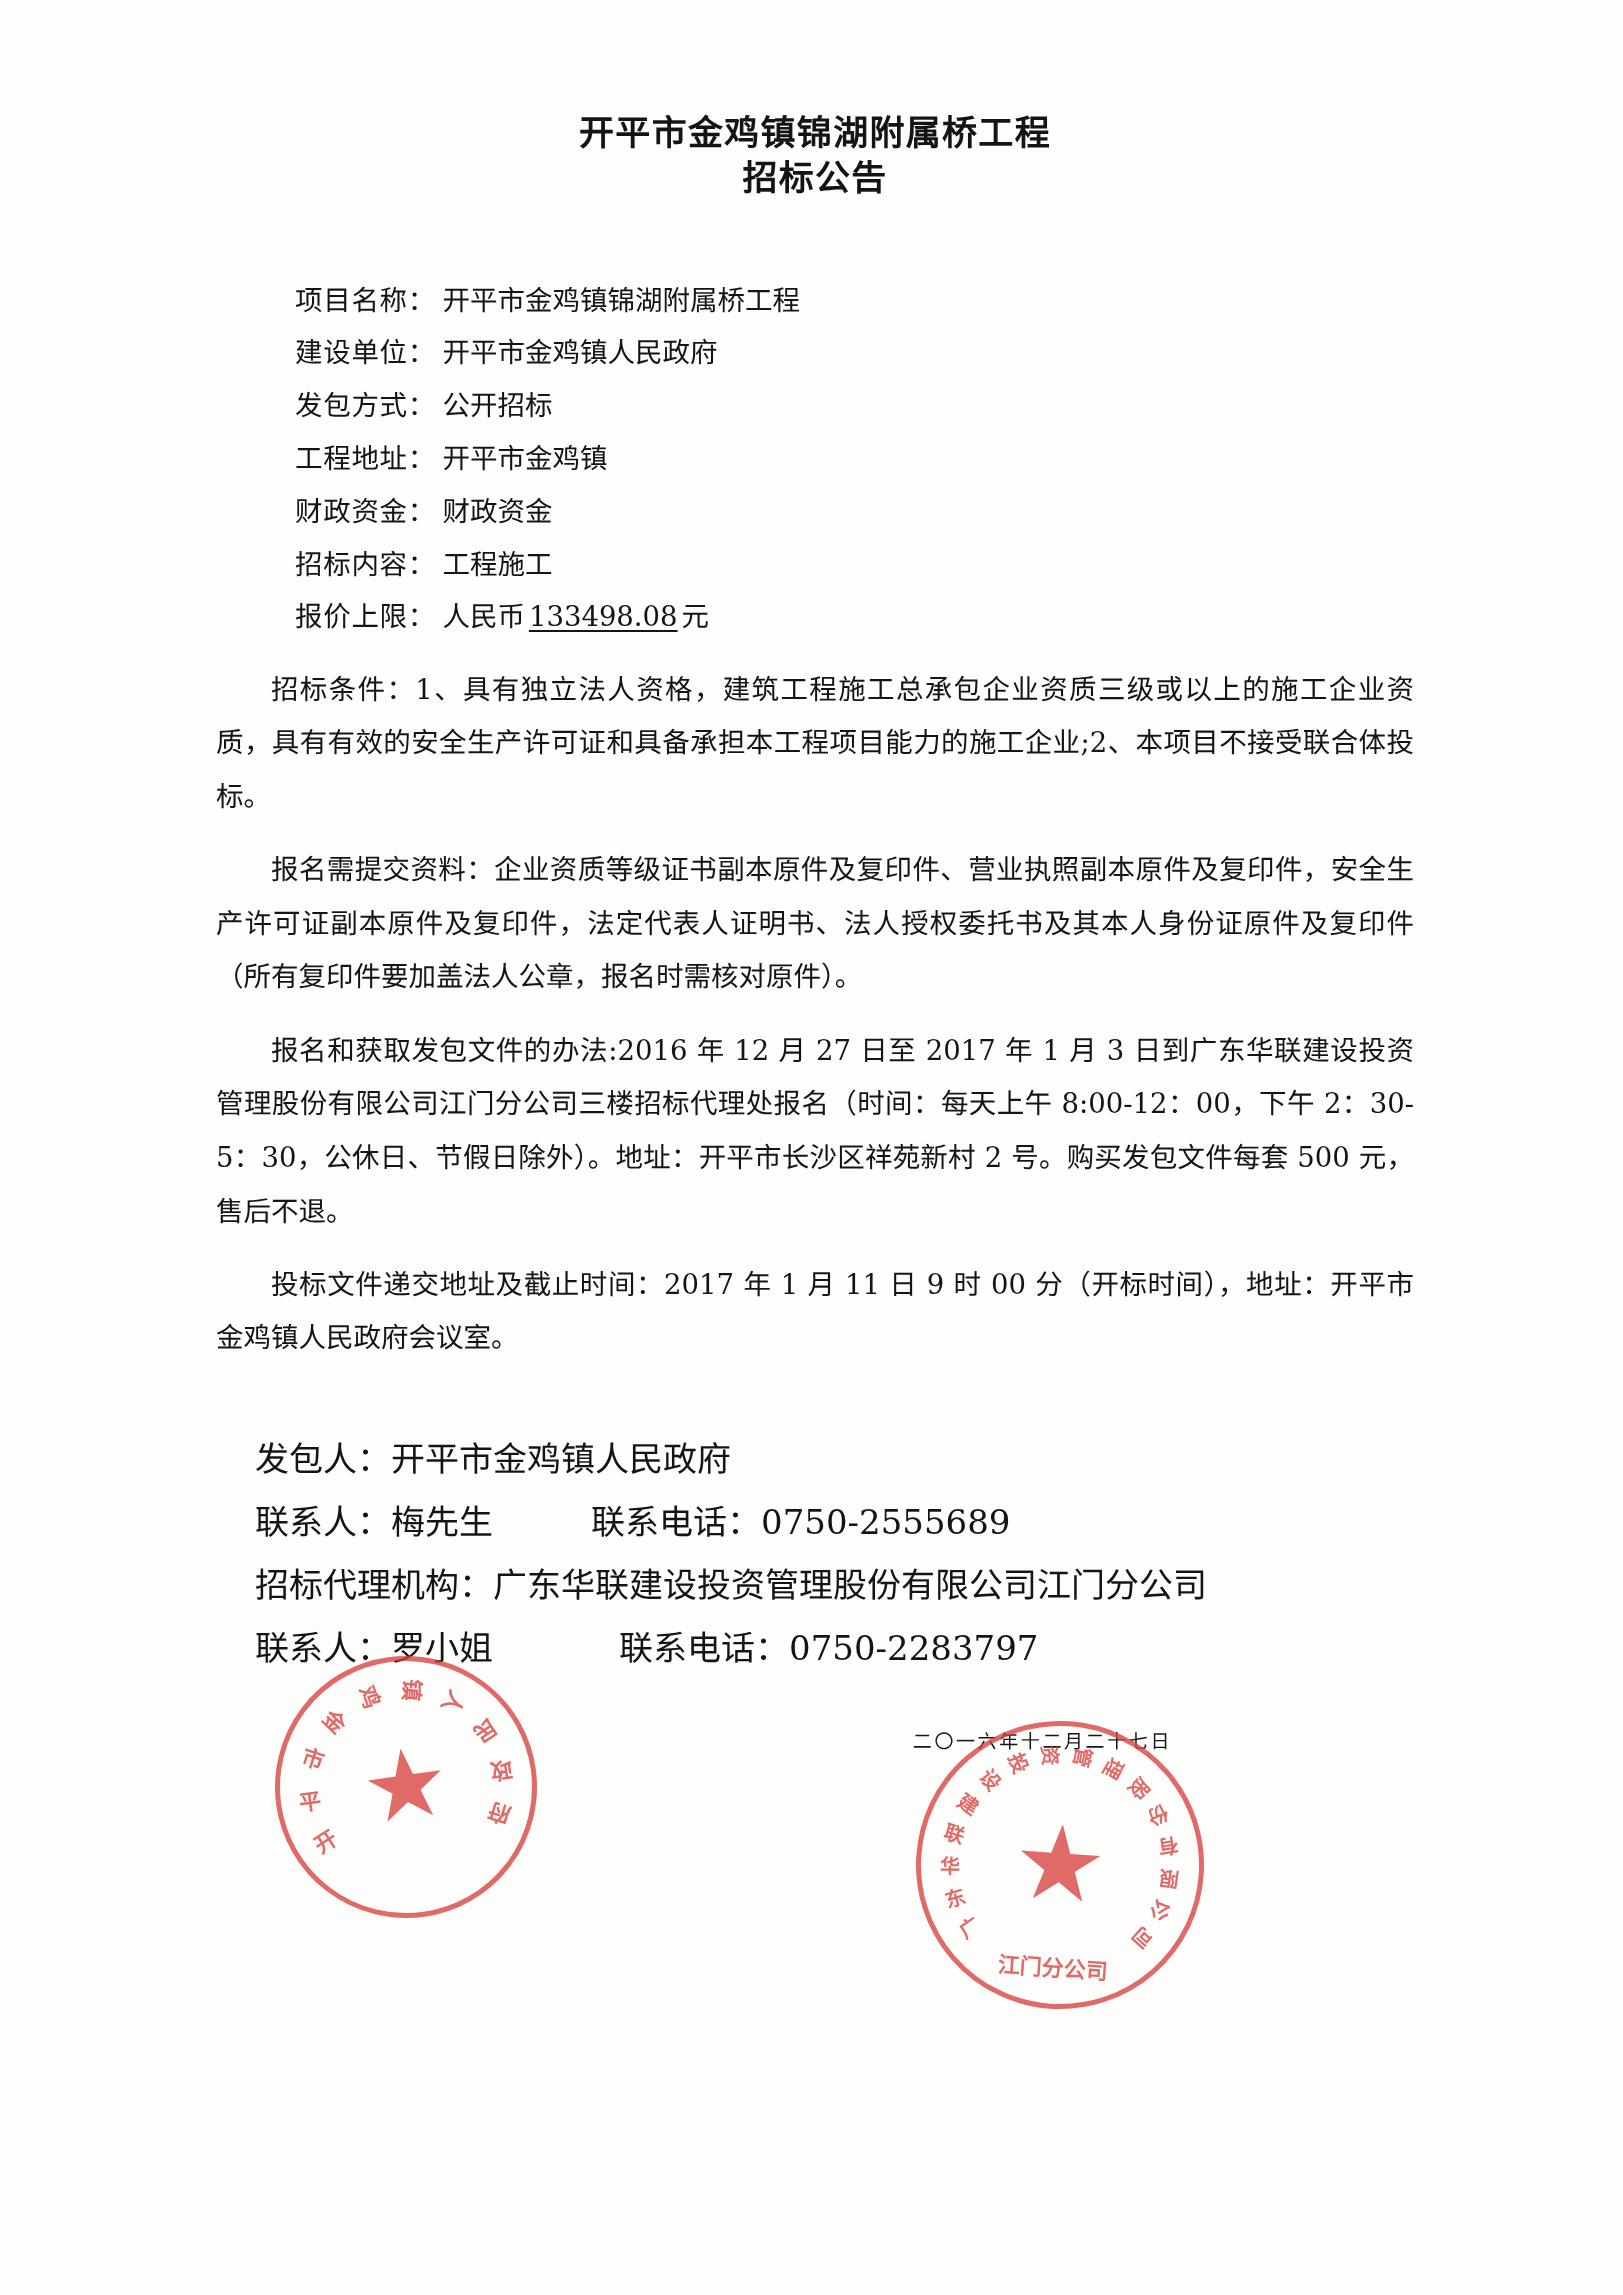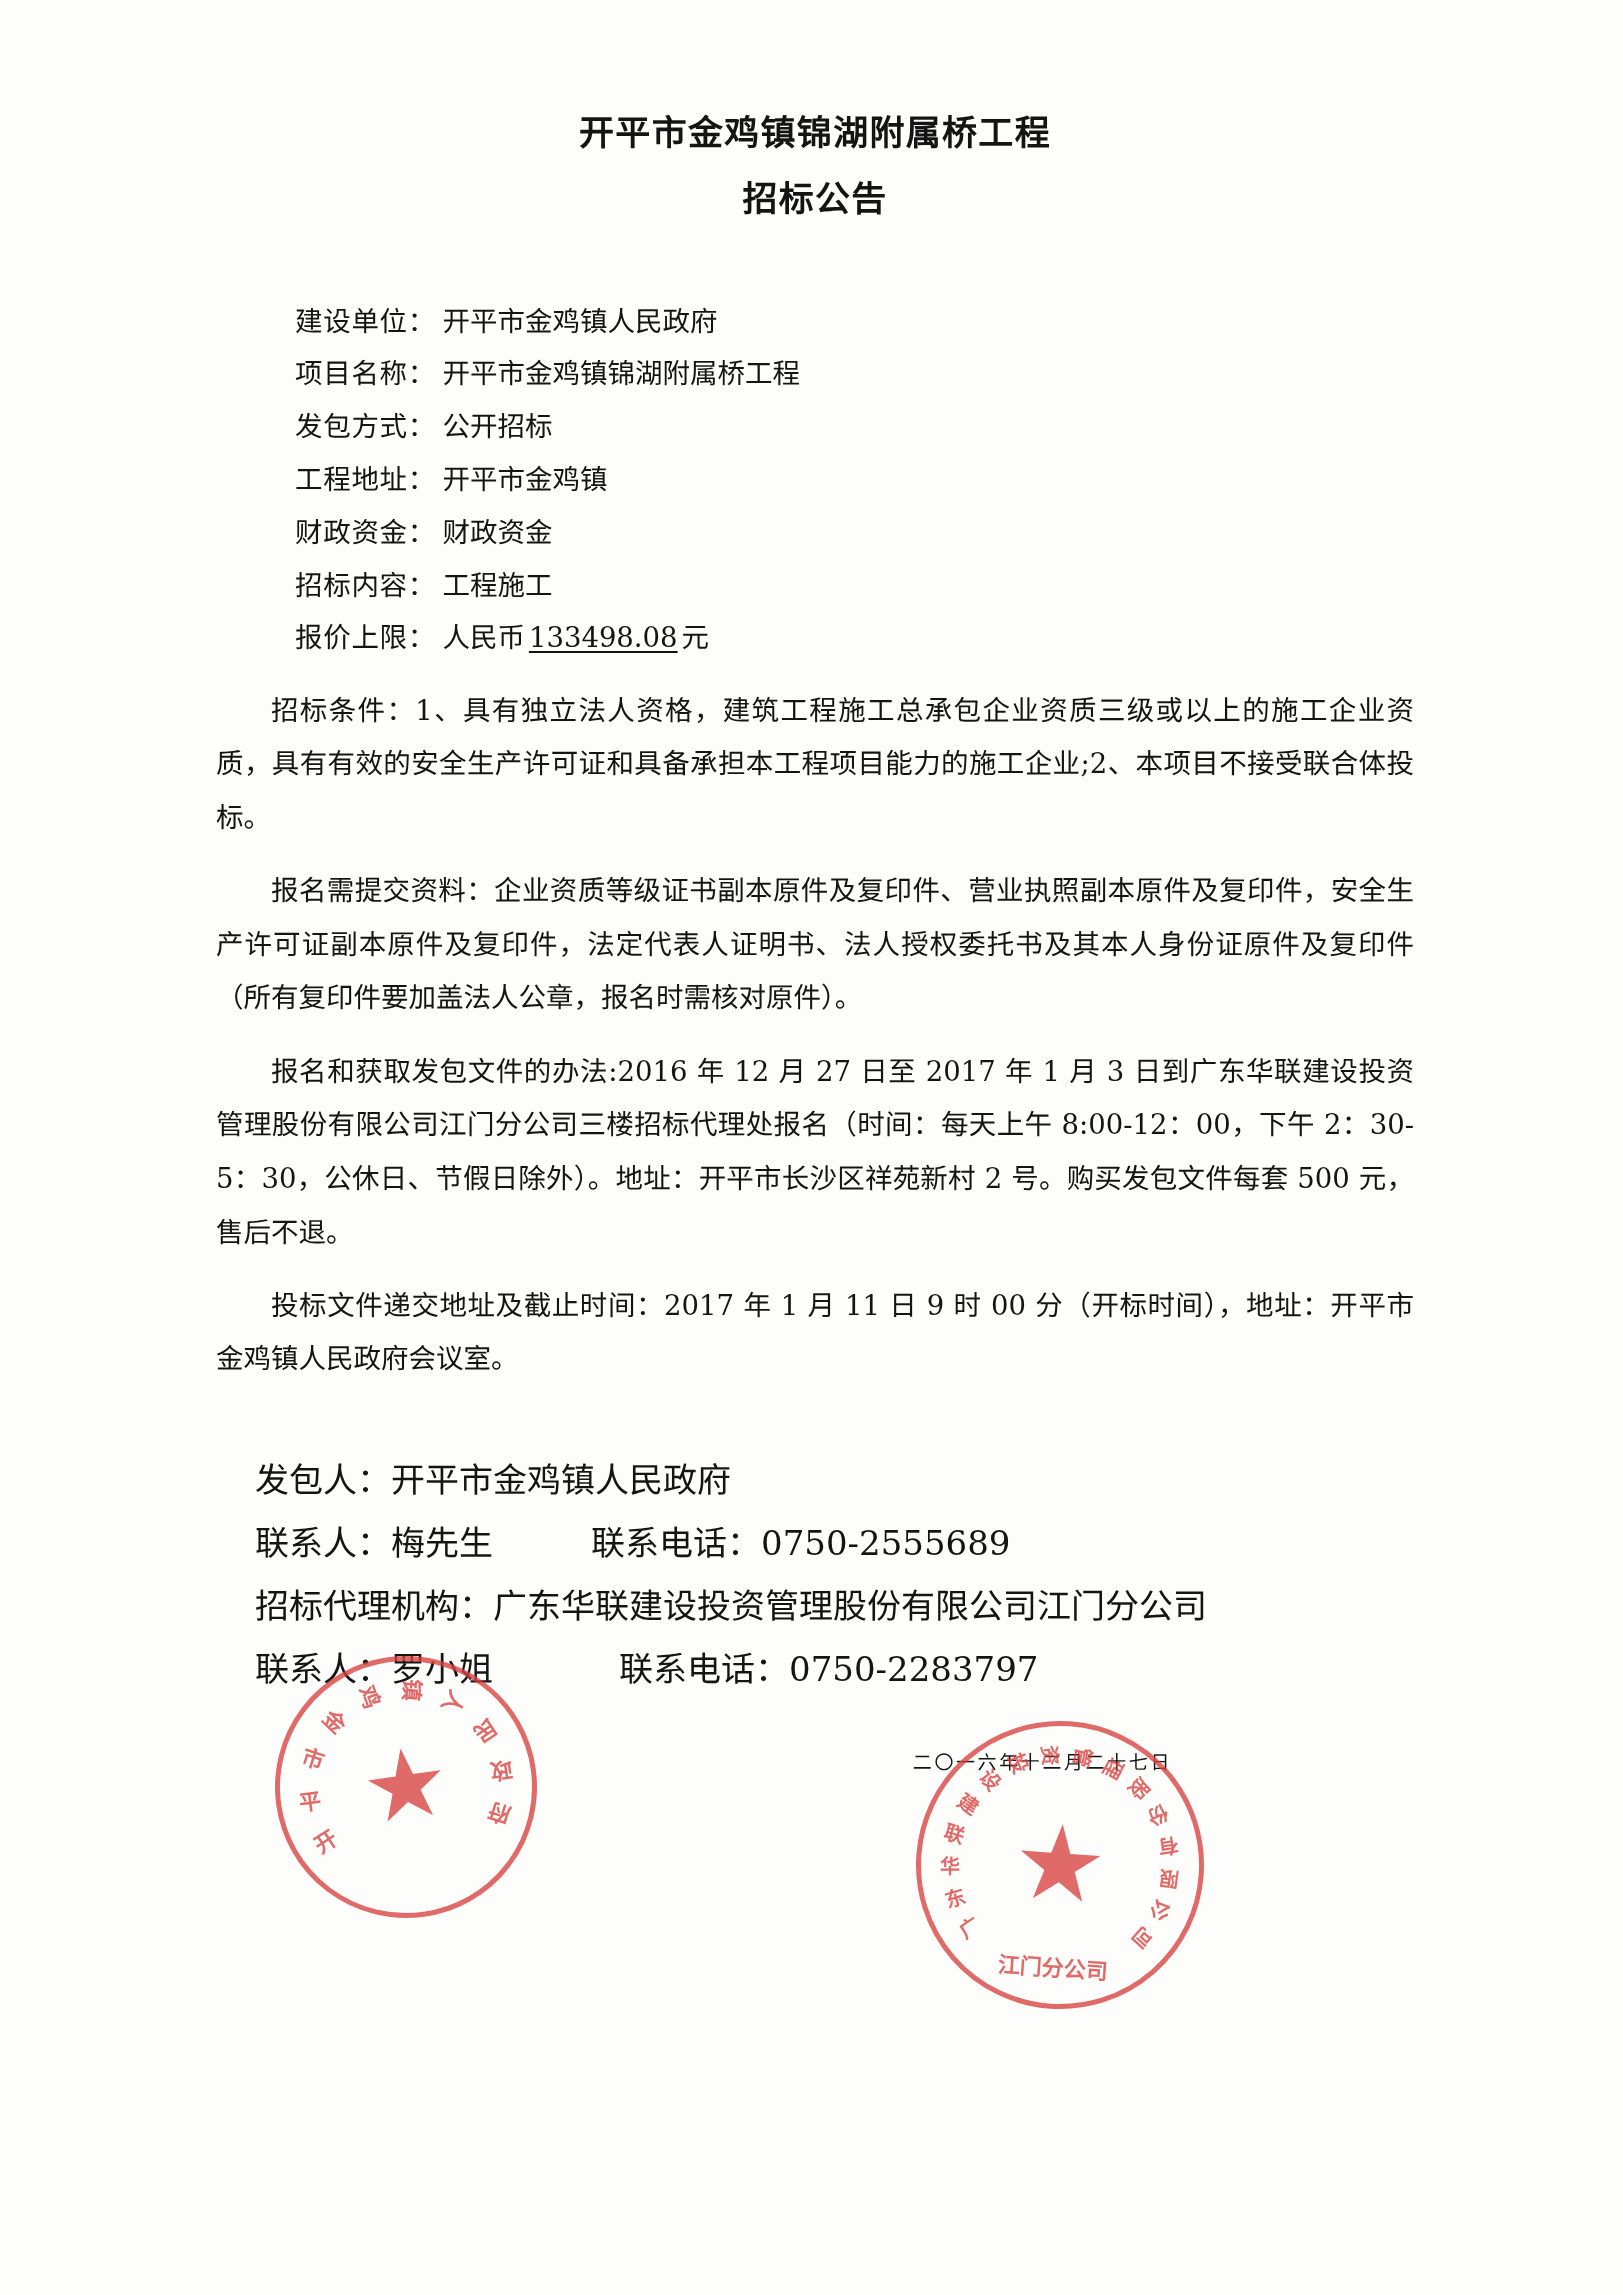--- a/index.html
+++ b/index.html
@@ -35,21 +35,21 @@
   }
   .title {
     text-align: center;
     font-weight: bold;
     font-size: 35px;
     letter-spacing: 1.3px;
     line-height: 1.28;
   }
   .title .line2 {
     display: block;
-    margin-top: 21px;
+    margin-top: 0;
   }
   .fields {
     margin-top: 73px;
     padding-left: 79px;
   }
   .field-row {
     font-size: 27.5px;
     line-height: 1.92;
     white-space: nowrap;
   }
@@ -164,25 +164,25 @@
   <div class="content">
 
     <div class="title">
       <span>开平市金鸡镇锦湖附属桥工程</span>
       <span class="line2">招标公告</span>
     </div>
 
     <div class="fields">
 
       <div class="field-row">
+        <span class="field-label">项目名称：</span><span class="field-value">开平市金鸡镇锦湖附属桥工程</span>
+      </div>
+
+      <div class="field-row">
         <span class="field-label">建设单位：</span><span class="field-value">开平市金鸡镇人民政府</span>
-      </div>
-
-      <div class="field-row">
-        <span class="field-label">项目名称：</span><span class="field-value">开平市金鸡镇锦湖附属桥工程</span>
       </div>
 
       <div class="field-row">
         <span class="field-label">发包方式：</span><span class="field-value">公开招标</span>
       </div>
 
       <div class="field-row">
         <span class="field-label">工程地址：</span><span class="field-value">开平市金鸡镇</span>
       </div>
 

